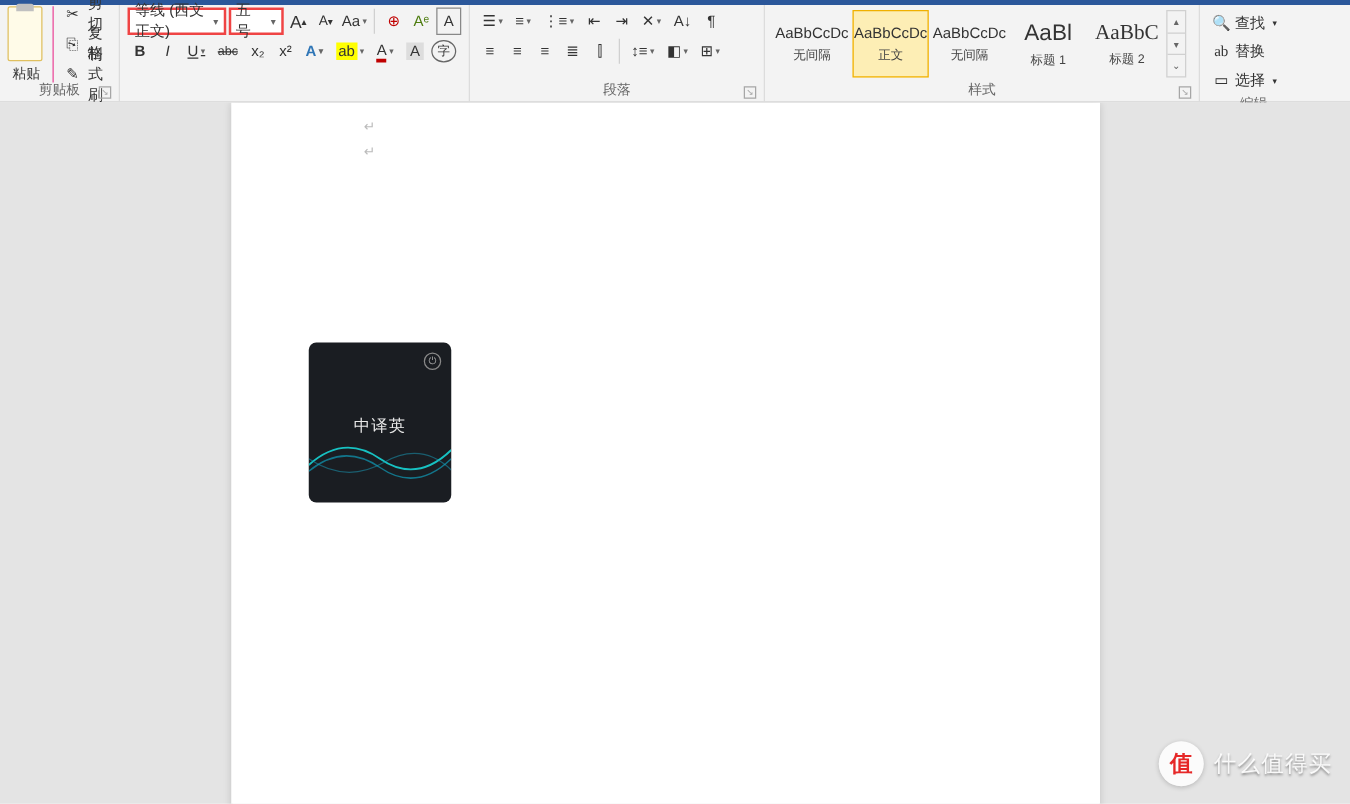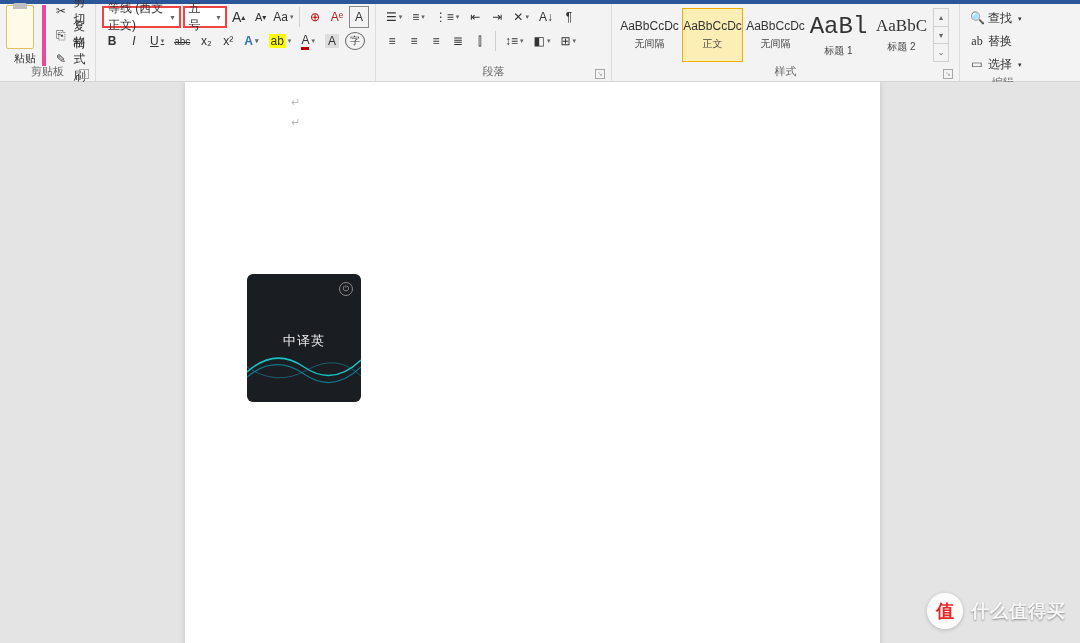--- a/index.html
+++ b/index.html
@@ -15,34 +15,34 @@
   .group-label .launcher { position: absolute; right: 0; bottom: 2px; width: 10px; height: 10px; border: 1px solid #a6a6a6; font-size: 7px; color: #a6a6a6; display: flex; align-items: center; justify-content: center; cursor: pointer; }
   .rows { display: flex; flex-direction: column; gap: 2px; }
   .row { display: flex; align-items: center; gap: 2px; }
 
   .btn { height: 22px; min-width: 20px; padding: 0 3px; display: flex; align-items: center; justify-content: center; font-size: 12px; color: #333; cursor: pointer; border: 1px solid transparent; }
   .btn.icon { font-family: "Segoe UI Symbol", sans-serif; }
   .btn .dd { font-size: 7px; margin-left: 2px; color: #666; }
 
   .clipboard-big { width: 28px; height: 44px; background: #fffbe8; border: 1px solid #e0c060; border-radius: 2px; position: relative; margin-right: 2px; }
   .clipboard-big::before { content: ""; position: absolute; top: -3px; left: 6px; width: 14px; height: 6px; background: #c0c0c0; border-radius: 2px 2px 0 0; }
-  .paste-col { display: flex; flex-direction: column; align-items: flex-end; padding-right: 6px; border-right: 4px solid #ec4899; margin-right: 4px; }
+  .paste-col { display: flex; flex-direction: column; align-items: center; padding-right: 6px; border-right: 1px solid #ec4899; margin-right: 4px; }
   .paste-label { font-size: 11px; margin-top: 2px; color: #333; cursor: pointer; }
 
   .combo { height: 22px; border: 2px solid #ef4444; background: #fff; display: flex; align-items: center; padding: 0 4px; font-size: 12px; color: #333; cursor: pointer; }
   .combo .dd { margin-left: 4px; font-size: 8px; color: #666; }
 
   .sep { width: 1px; height: 20px; background: #d0d0d0; margin: 0 3px; }
 
   
   .styles-gallery { display: flex; align-items: stretch; }
   .style-item { width: 61px; height: 54px; border: 1px solid transparent; display: flex; flex-direction: column; align-items: center; justify-content: center; cursor: pointer; margin: 2px 1px; }
   .style-item.selected { border-color: #f0b000; background: #fdeeb5; }
   .style-prev { font-size: 12px; color: #333; }
-  .style-prev.big { font-size: 24px; font-family: Liberation Mono, monospace; }
+  .style-prev.big { font-size: 18px; font-family: Liberation Sans, sans-serif; }
   .style-name { font-size: 10px; color: #444; margin-top: 4px; }
   .gallery-more { width: 16px; display: flex; flex-direction: column; border: 1px solid #d0d0d0; margin: 2px 0; }
   .gallery-more div { flex: 1; display: flex; align-items: center; justify-content: center; font-size: 8px; color: #666; cursor: pointer; }
   .gallery-more div + div { border-top: 1px solid #d0d0d0; }
 
   
   .edit-row { display: flex; align-items: center; gap: 4px; font-size: 12px; color: #333; cursor: pointer; padding: 2px 4px; }
   .edit-icon { width: 14px; text-align: center; font-family: "Segoe UI Symbol"; }
 
   .collapse-caret { position: absolute; right: 4px; bottom: -12px; font-size: 10px; color: #888; cursor: pointer; }
@@ -56,21 +56,21 @@
 
   
   .translator { position: absolute; left: 247px; top: 192px; width: 114px; height: 128px; background: #1a1d22; border-radius: 6px; color: #e8e8e8; overflow: hidden; }
   .translator .pin { position: absolute; top: 8px; right: 8px; width: 14px; height: 14px; border: 1px solid #888; border-radius: 50%; font-size: 8px; display: flex; align-items: center; justify-content: center; cursor: pointer; color:#aaa; }
   .translator .label { position: absolute; top: 58px; width: 100%; text-align: center; font-size: 13px; letter-spacing: 1px; }
   .translator svg { position: absolute; bottom: 10px; left: 0; }
 
   
   .watermark { position: absolute; right: 14px; bottom: 14px; display: flex; align-items: center; gap: 8px; }
   .wm-circle { width: 36px; height: 36px; border-radius: 50%; background: rgba(255,255,255,0.85); display: flex; align-items: center; justify-content: center; font-size: 18px; font-weight: bold; color: #e62828; box-shadow: 0 1px 4px rgba(0,0,0,0.2); }
-  .wm-text { font-size: 18px; color: rgba(255,255,255,0.9); font-weight: 700; text-shadow: 0 1px 2px rgba(0,0,0,0.4); letter-spacing: 1px; }
+  .wm-text { font-size: 18px; color: rgba(255,255,255,0.9); font-weight: 400; text-shadow: 0 1px 2px rgba(0,0,0,0.4); letter-spacing: 1px; }
 </style>
 </head>
 <body>
 
 <div class="title-bar"></div>
 
 <div class="ribbon">
 
   <div class="group" style="width:96px;">
     <div class="row" style="height:58px;">
@@ -105,21 +105,21 @@
         <div class="btn icon" style="font-size:11px;">
             <span>A</span>
             <span style="font-size:8px;vertical-align:super;">▾</span>
           </div>
         <div class="btn icon">
             <span>Aa</span>
             <span class="dd">▾</span>
           </div>
         <div class="sep"></div>
         <div class="btn icon" style="color:#c00000;">⊕</div>
-        <div class="btn icon" style="color:#b91c1c;">Aᵉ</div>
+        <div class="btn icon" style="color:#4d7c0f;">Aᵉ</div>
         <div class="btn icon" style="border:1px solid #888;padding:0 2px;">A</div>
       </div>
       <div class="row">
         <div class="btn" style="font-weight:bold;">
             <span>B</span>
           </div>
         <div class="btn" style="font-style:italic;">
             <span>I</span>
           </div>
         <div class="btn" style="text-decoration:underline;">

